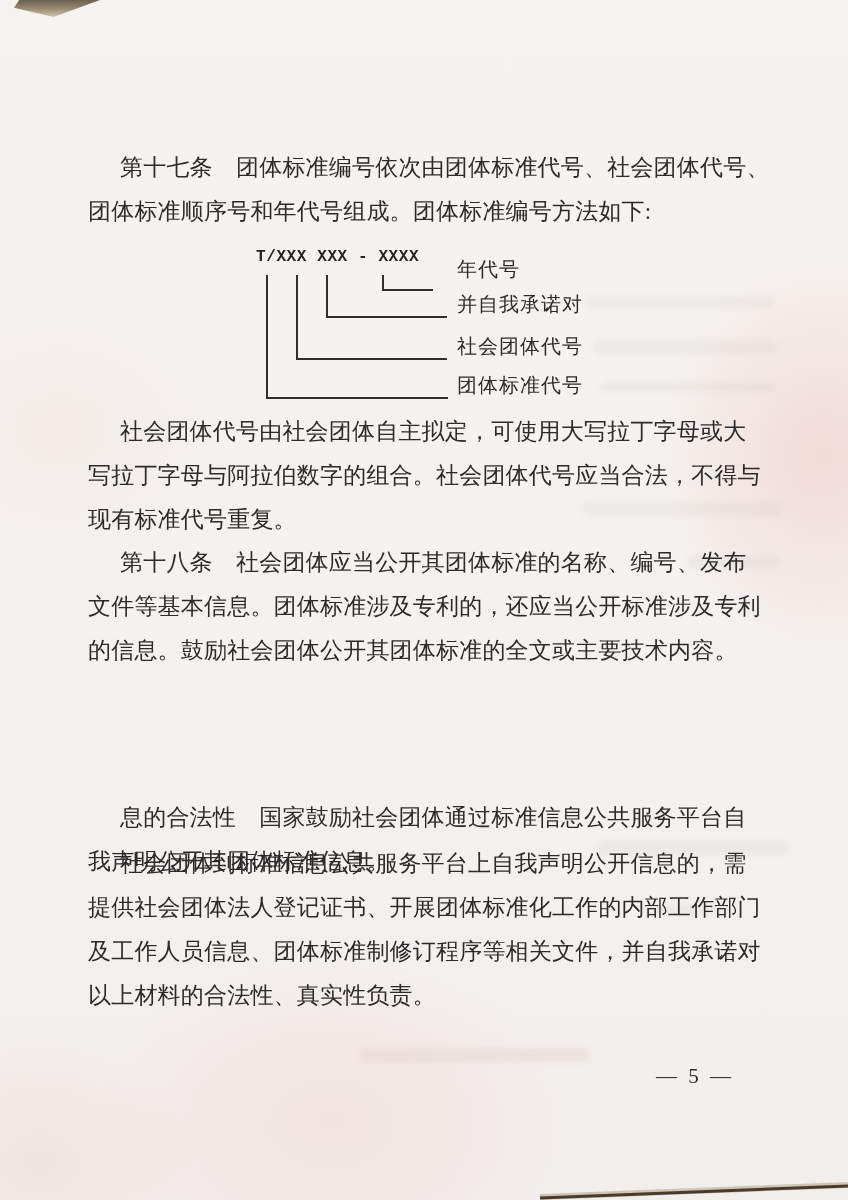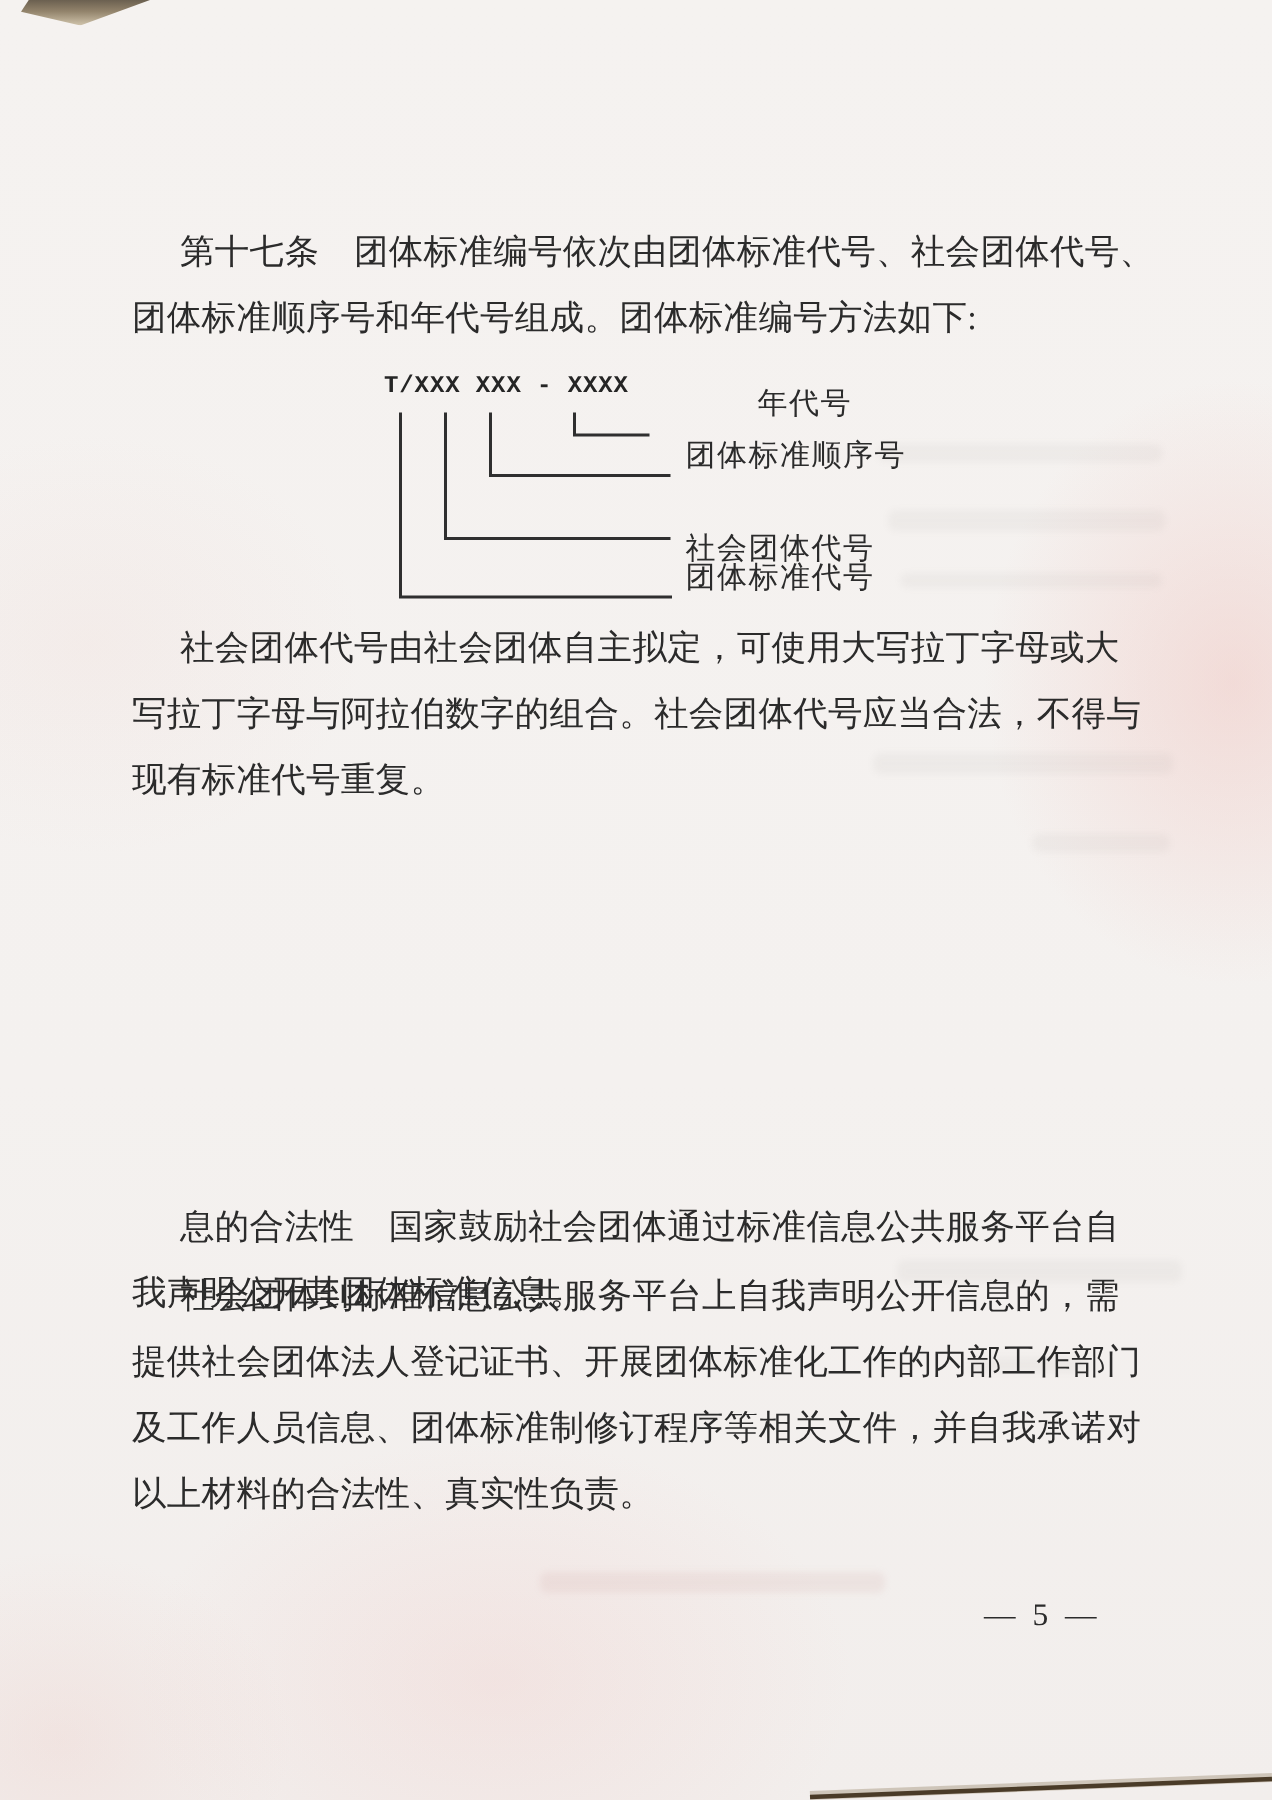--- a/index.html
+++ b/index.html
@@ -47,23 +47,23 @@
     font-family:"Liberation Mono","DejaVu Sans Mono",monospace;
     font-size:16px;font-weight:700;letter-spacing:.6px;color:#252525;
     white-space:pre;
   }
   .fig-lines{position:absolute;left:250px;top:243px;width:210px;height:162px;}
   .fig-label{
     position:absolute;left:457px;height:24px;
     font-size:20px;line-height:24px;letter-spacing:1px;
     font-weight:500;color:#2b2b2b;white-space:nowrap;
   }
-  .fig-label.l1{top:257px;margin-left:48px;}
+  .fig-label.l1{top:257px;}
   .fig-label.l2{top:292px;}
-  .fig-label.l3{top:334px;margin-top:20px;}
+  .fig-label.l3{top:334px;}
   .fig-label.l4{top:373px;text-align:right;}
   
   .page-number{
     position:absolute;left:656px;top:1064px;
     font-size:21px;letter-spacing:3px;color:#2b2b2b;white-space:pre;
   }
 </style>
 </head>
 <body>
 
@@ -85,29 +85,32 @@
 
   <div class="figure">
     <div class="fig-code">T/XXX XXX - XXXX</div>
     <svg class="fig-lines" viewBox="0 0 210 162">
       <polyline points="17,32 17,155 198,155" fill="none" stroke="#2f2f2f" stroke-width="2"></polyline>
       <polyline points="47,32 47,116 197,116" fill="none" stroke="#2f2f2f" stroke-width="2"></polyline>
       <polyline points="77,32 77,74 197,74" fill="none" stroke="#2f2f2f" stroke-width="2"></polyline>
       <polyline points="133,32 133,47 183,47" fill="none" stroke="#2f2f2f" stroke-width="2"></polyline>
     </svg>
     <div class="fig-label l1">年代号</div>
-    <div class="fig-label l2">团体标准顺序号</div>
+    <div class="fig-label l2">并自我承诺对</div>
     <div class="fig-label l3">社会团体代号</div>
     <div class="fig-label l4">团体标准代号</div>
   </div>
 
   <p class="para" style="top:410px">社会团体代号由社会团体自主拟定，可使用大写拉丁字母或大
 写拉丁字母与阿拉伯数字的组合。社会团体代号应当合法，不得与
 现有标准代号重复。</p>
 
+  <p class="para" style="top:541px">第十八条　社会团体应当公开其团体标准的名称、编号、发布
+文件等基本信息。团体标准涉及专利的，还应当公开标准涉及专利
+的信息。鼓励社会团体公开其团体标准的全文或主要技术内容。</p>
 
 
   <p class="para" style="top:796px">息的合法性　国家鼓励社会团体通过标准信息公共服务平台自
 我声明公开其团体标准信息。</p>
 
   <p class="para" style="top:842px">社会团体到标准信息公共服务平台上自我声明公开信息的，需
 提供社会团体法人登记证书、开展团体标准化工作的内部工作部门
 及工作人员信息、团体标准制修订程序等相关文件，并自我承诺对
 以上材料的合法性、真实性负责。</p>
 

